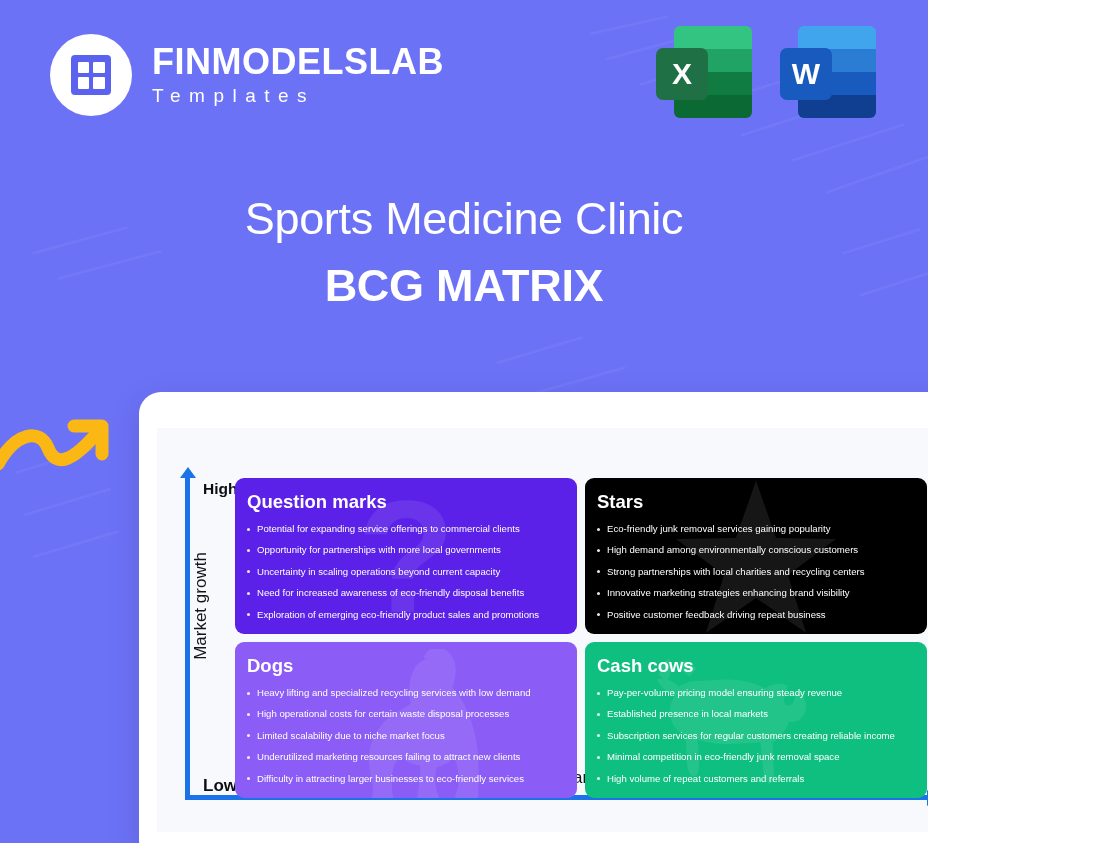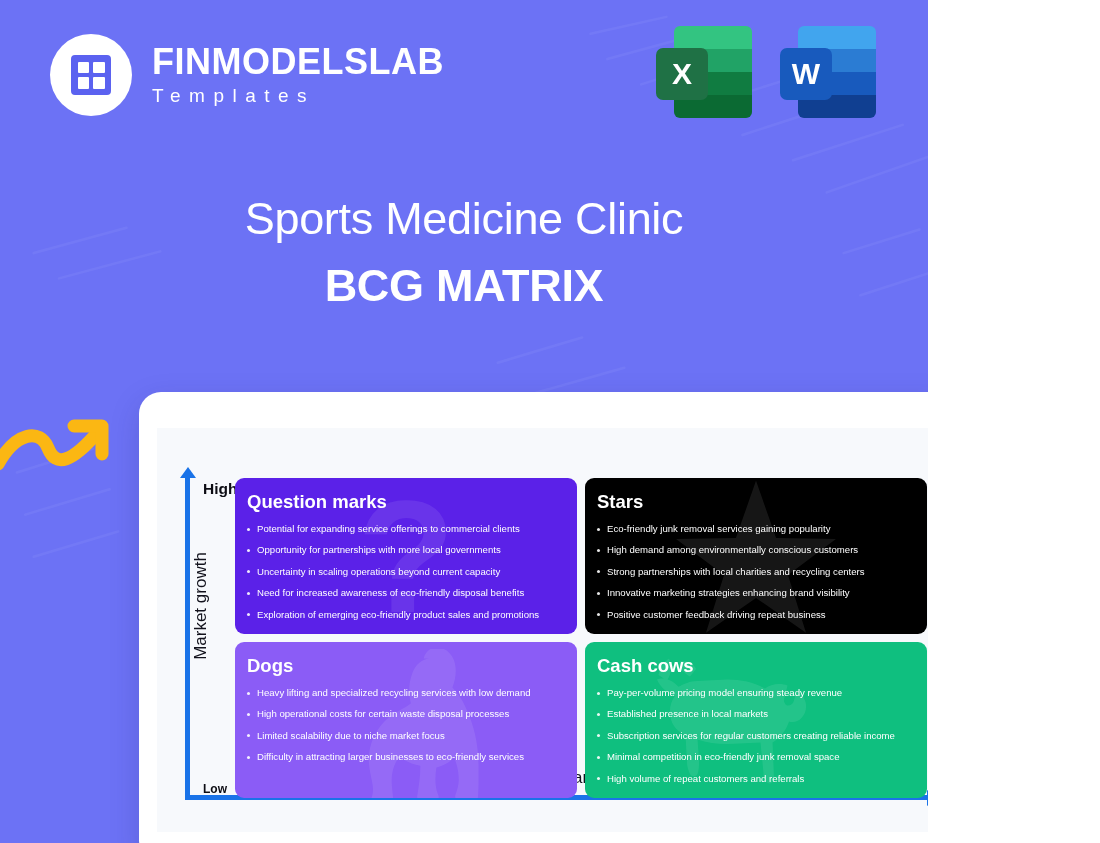--- a/index.html
+++ b/index.html
@@ -123,21 +123,21 @@
     content: ""; position: absolute; right: -9px; top: -5.5px;
     border-top: 8px solid transparent; border-bottom: 8px solid transparent;
     border-left: 11px solid #1A73E8;
   }
   .lbl-high-y {
     position: absolute; left: 46px; top: 52px;
     font-size: 15.5px; font-weight: 700; color: #0d0d14;
   }
   .lbl-low-y {
     position: absolute; left: 46px; bottom: 36px;
-    font-size: 12px; font-weight: 700; color: #0d0d14;
+    font-size: 17px; font-weight: 700; color: #0d0d14;
   }
   .lbl-axis-y {
     position: absolute; left: -36px; top: 168px;
     width: 160px; text-align: center;
     transform: rotate(-90deg);
     font-size: 17px; color: #12121c;
   }
   .lbl-axis-x {
     position: absolute; left: 0; right: 0; bottom: 44px;
     text-align: center; font-size: 17px; color: #12121c;
@@ -370,20 +370,24 @@
             <li>
                 <span class="bullet"></span>
                 <span>High operational costs for certain waste disposal processes</span>
               </li>
             <li>
                 <span class="bullet"></span>
                 <span>Limited scalability due to niche market focus</span>
               </li>
             <li>
                 <span class="bullet"></span>
+                <span>Underutilized marketing resources failing to attract new clients</span>
+              </li>
+            <li>
+                <span class="bullet"></span>
                 <span>Difficulty in attracting larger businesses to eco-friendly services</span>
               </li>
           </ul>
         </div>
 
         <div class="quad" style="background:#0FBF7F">
           <svg class="watermark" width="210" height="150" viewBox="0 0 140 100" style="top:58%;">
             <path fill="#ffffff" d="M20 22c-4-6-11-9-16-7 2 5 7 9 12 11-3 4-4 9-3 14 1 6 5 10 10 12l1 18c0 3 1 6 2 8 1 2 4 2 5 0 1-3 1-6 1-9l-1-14c6 2 13 3 20 3l22-1 2 20c0 3 1 6 3 7 2 1 4-1 4-3l-1-24c5-3 9-8 11-14 3 1 6 0 8-2 3-3 4-7 3-11-1-3-3-6-6-7l-2 7c-1 2-3 3-5 2-1-1-2-3-1-5l2-8c-5-2-11-1-15 2-7-4-16-6-25-6l-20 1c-5 0-9 2-13 4-2-2-4-4-7-5 3-4 3-10 1-14-3 2-6 6-7 11z"></path>
             <path fill="#ffffff" d="M30 8c-2-4-7-6-11-5 0 4 3 8 7 10z"></path>
           </svg>

